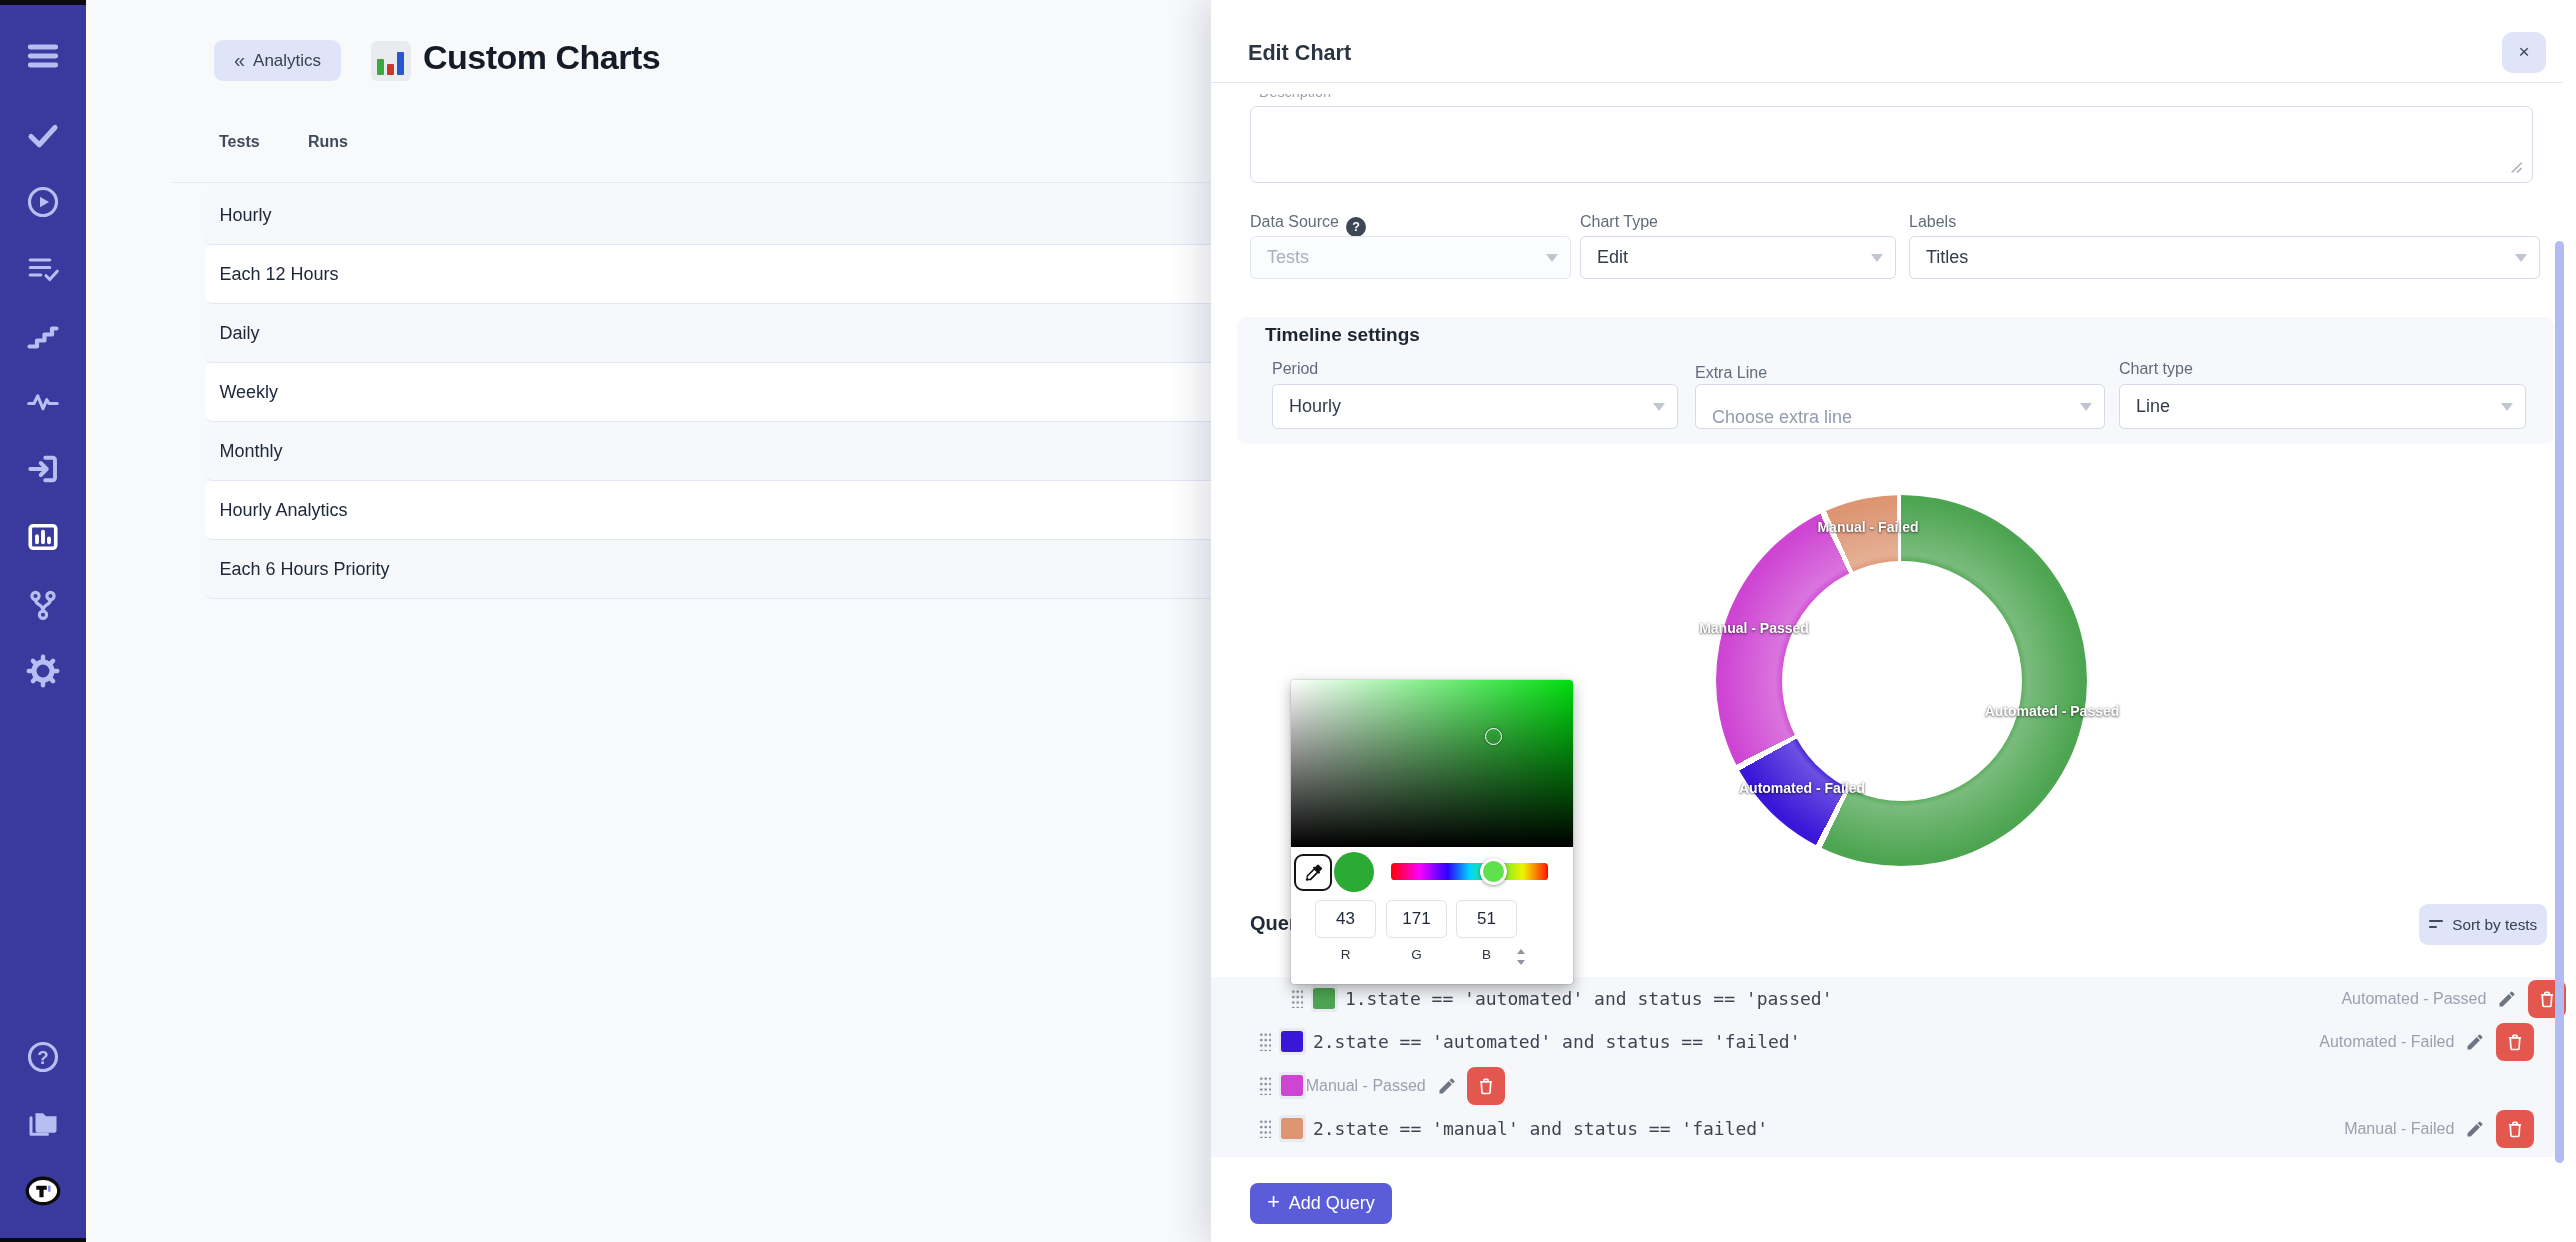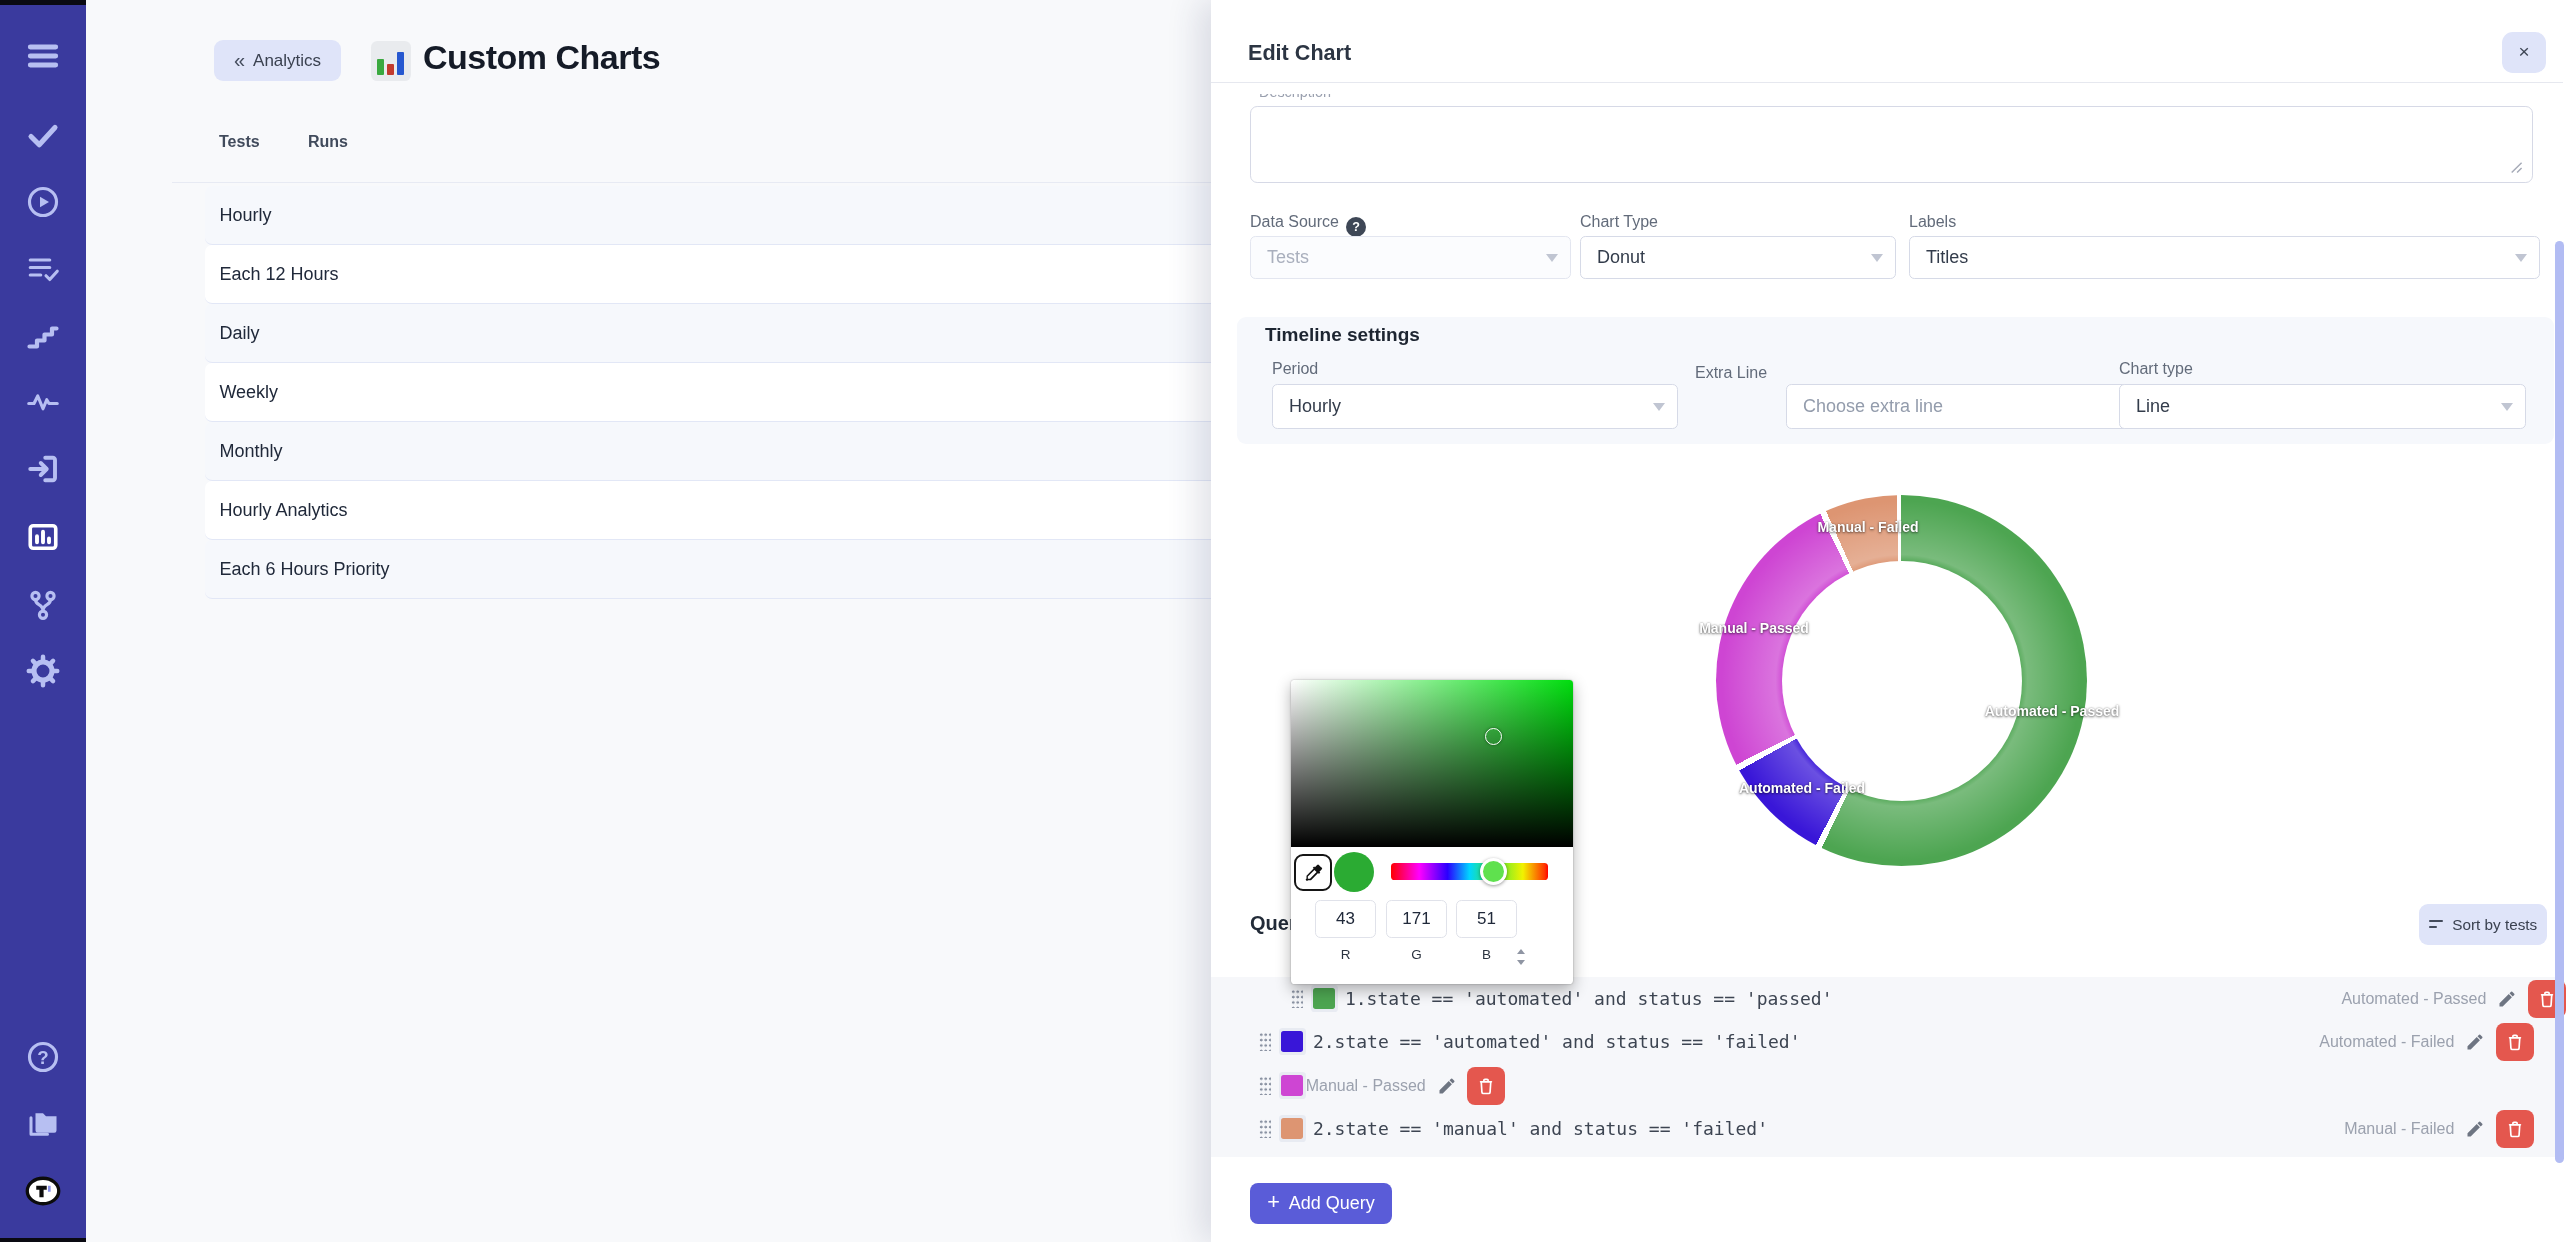--- a/index.html
+++ b/index.html
@@ -246,38 +246,38 @@
     <span>Data Source</span><span class="help-badge">?</span>
   </span>
   <span class="caption" style="left:1580px;top:213px;">Chart Type</span>
   <span class="caption" style="left:1909px;top:213px;">Labels</span>
 
   <div class="select disabled" style="left:1250px;top:236px;width:321px;">
     <span>Tests</span>
       <i class="caret"></i>
   </div>
   <div class="select" style="left:1580px;top:236px;width:316px;">
-    <span>Donut</span>
+    <span>Edit</span>
       <i class="caret"></i>
   </div>
   <div class="select" style="left:1909px;top:236px;width:631px;">
     <span>Titles</span>
       <i class="caret"></i>
   </div>
 
   <div class="abs timeline-box"></div>
   <span class="abs tl-title">Timeline settings</span>
   <span class="caption" style="left:1272px;top:360px;">Period</span>
   <span class="caption" style="left:1695px;top:364px;text-align:center;">Extra Line</span>
   <span class="caption" style="left:2119px;top:360px;">Chart type</span>
   <div class="select" style="left:1272px;top:384px;width:406px;height:45px;">
     <span>Hourly</span>
       <i class="caret" style="top:18px;"></i>
   </div>
-  <div class="select placeholder" style="left:1786px;top:384px;width:410px;height:45px;">
+  <div class="select placeholder" style="left:1695px;top:384px;width:410px;height:45px;align-items:flex-end;">
     <span>Choose extra line</span>
       <i class="caret" style="top:18px;"></i>
   </div>
   <div class="select" style="left:2119px;top:384px;width:407px;height:45px;">
     <span>Line</span>
       <i class="caret" style="top:18px;"></i>
   </div>
 
   <div class="abs donut-wrap">
     <div class="donut-ring" id="donut-ring" style="background: conic-gradient(rgb(77, 165, 81) 0deg, rgb(77, 165, 81) 205.5deg, rgb(255, 255, 255) 205.5deg, rgb(255, 255, 255) 207.5deg, rgb(57, 22, 216) 207.5deg, rgb(57, 22, 216) 241deg, rgb(255, 255, 255) 241deg, rgb(255, 255, 255) 243deg, rgb(206, 69, 211) 243deg, rgb(206, 69, 211) 334deg, rgb(255, 255, 255) 334deg, rgb(255, 255, 255) 336deg, rgb(221, 149, 114) 336deg, rgb(221, 149, 114) 358.5deg, rgb(255, 255, 255) 358.5deg, rgb(255, 255, 255) 360deg);"></div>

